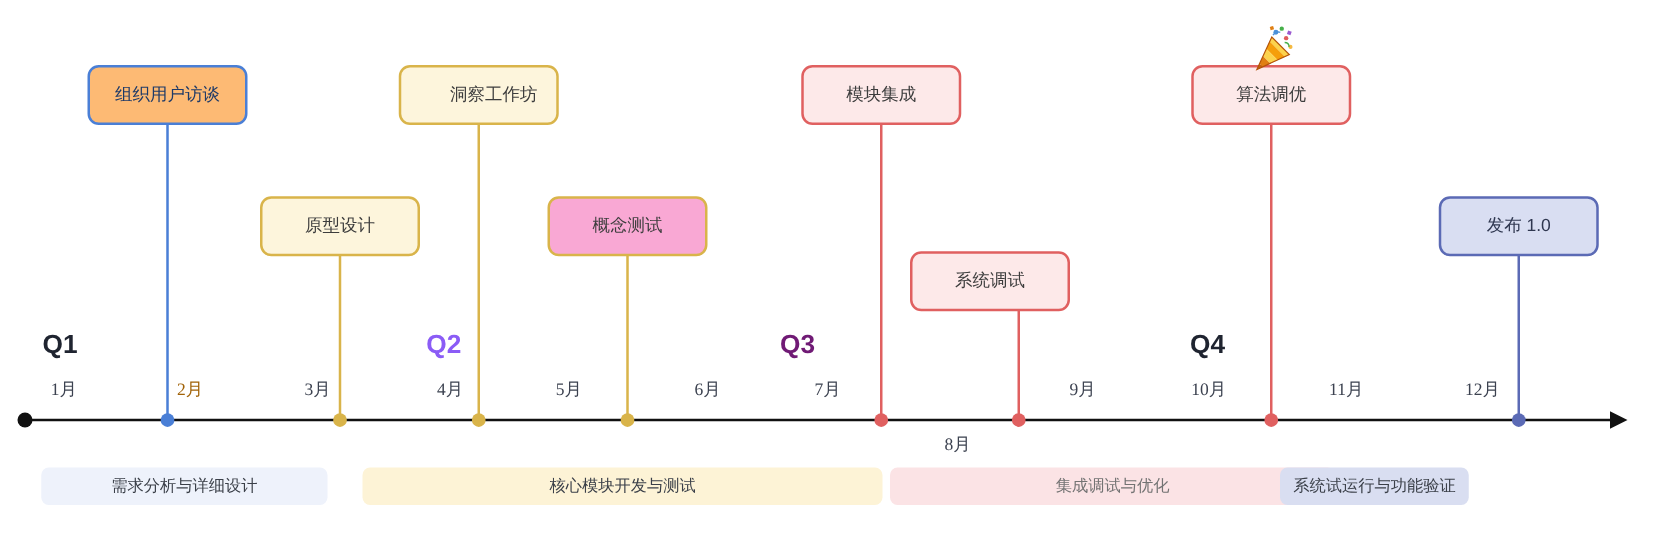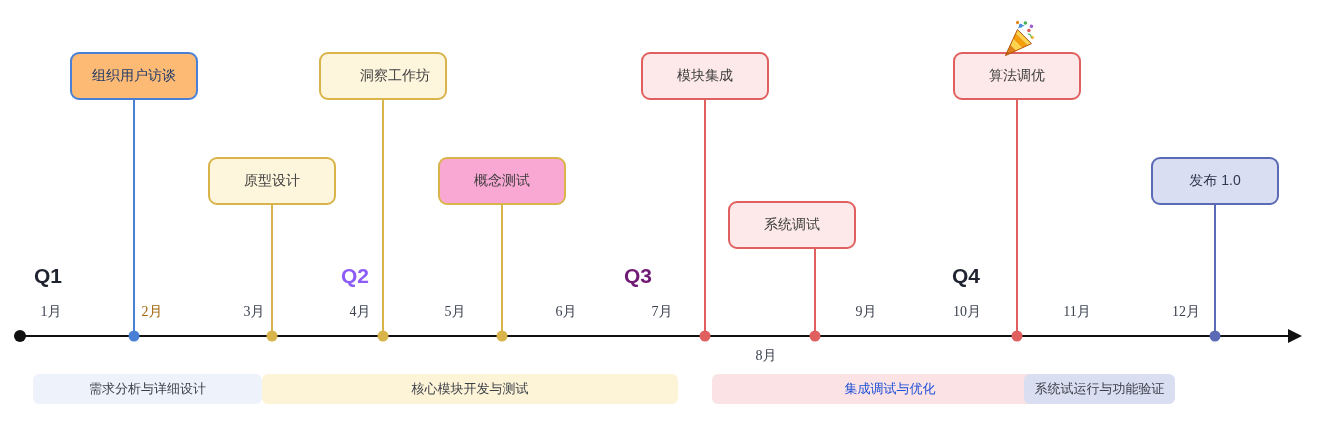--- a/index.html
+++ b/index.html
@@ -80,22 +80,22 @@
       <div class="dot" style="left: 383px; top: 336px; background: rgb(217, 180, 74);"></div>
       <div class="dot" style="left: 502px; top: 336px; background: rgb(217, 180, 74);"></div>
       <div class="dot" style="left: 705px; top: 336px; background: rgb(224, 96, 96);"></div>
       <div class="dot" style="left: 815px; top: 336px; background: rgb(224, 96, 96);"></div>
       <div class="dot" style="left: 1017px; top: 336px; background: rgb(224, 96, 96);"></div>
       <div class="dot" style="left: 1215px; top: 336px; background: rgb(91, 106, 181);"></div>
       <div class="dot" style="left: 20px; top: 336px; background: rgb(17, 17, 17); width: 12px; height: 12px;"></div>
     </div>
   <div id="phases">
       <div class="phase" style="left: 33px; width: 229px; background: rgb(238, 242, 251); color: rgb(58, 63, 72);">需求分析与详细设计</div>
-      <div class="phase" style="left: 262px; width: 416px; background: rgb(253, 243, 214); color: rgb(58, 63, 72);">核心模块开发与测试</div>
-      <div class="phase" style="left: 712px; width: 356px; background: rgb(251, 227, 229); color: #1d4ed8;">集成调试与优化</div>
+      <div class="phase" style="left: 290px; width: 416px; background: rgb(253, 243, 214); color: rgb(58, 63, 72);">核心模块开发与测试</div>
+      <div class="phase" style="left: 712px; width: 356px; background: rgb(251, 227, 229); color: #737373;">集成调试与优化</div>
       <div class="phase" style="left: 1024px; width: 151px; background: rgb(217, 222, 241); color: rgb(58, 63, 72);">系统试运行与功能验证</div>
     </div>
 <svg class="popper" viewBox="0 0 36 36" xmlns="http://www.w3.org/2000/svg" style="left: 1017px; top: 20px;">
     <defs>
       <clipPath id="coneClip">
           <polygon points="18,33 9.5,10 26.5,10"></polygon>
         </clipPath>
     </defs>
     <g transform="rotate(45 17 22)">
       <g clip-path="url(#coneClip)">

